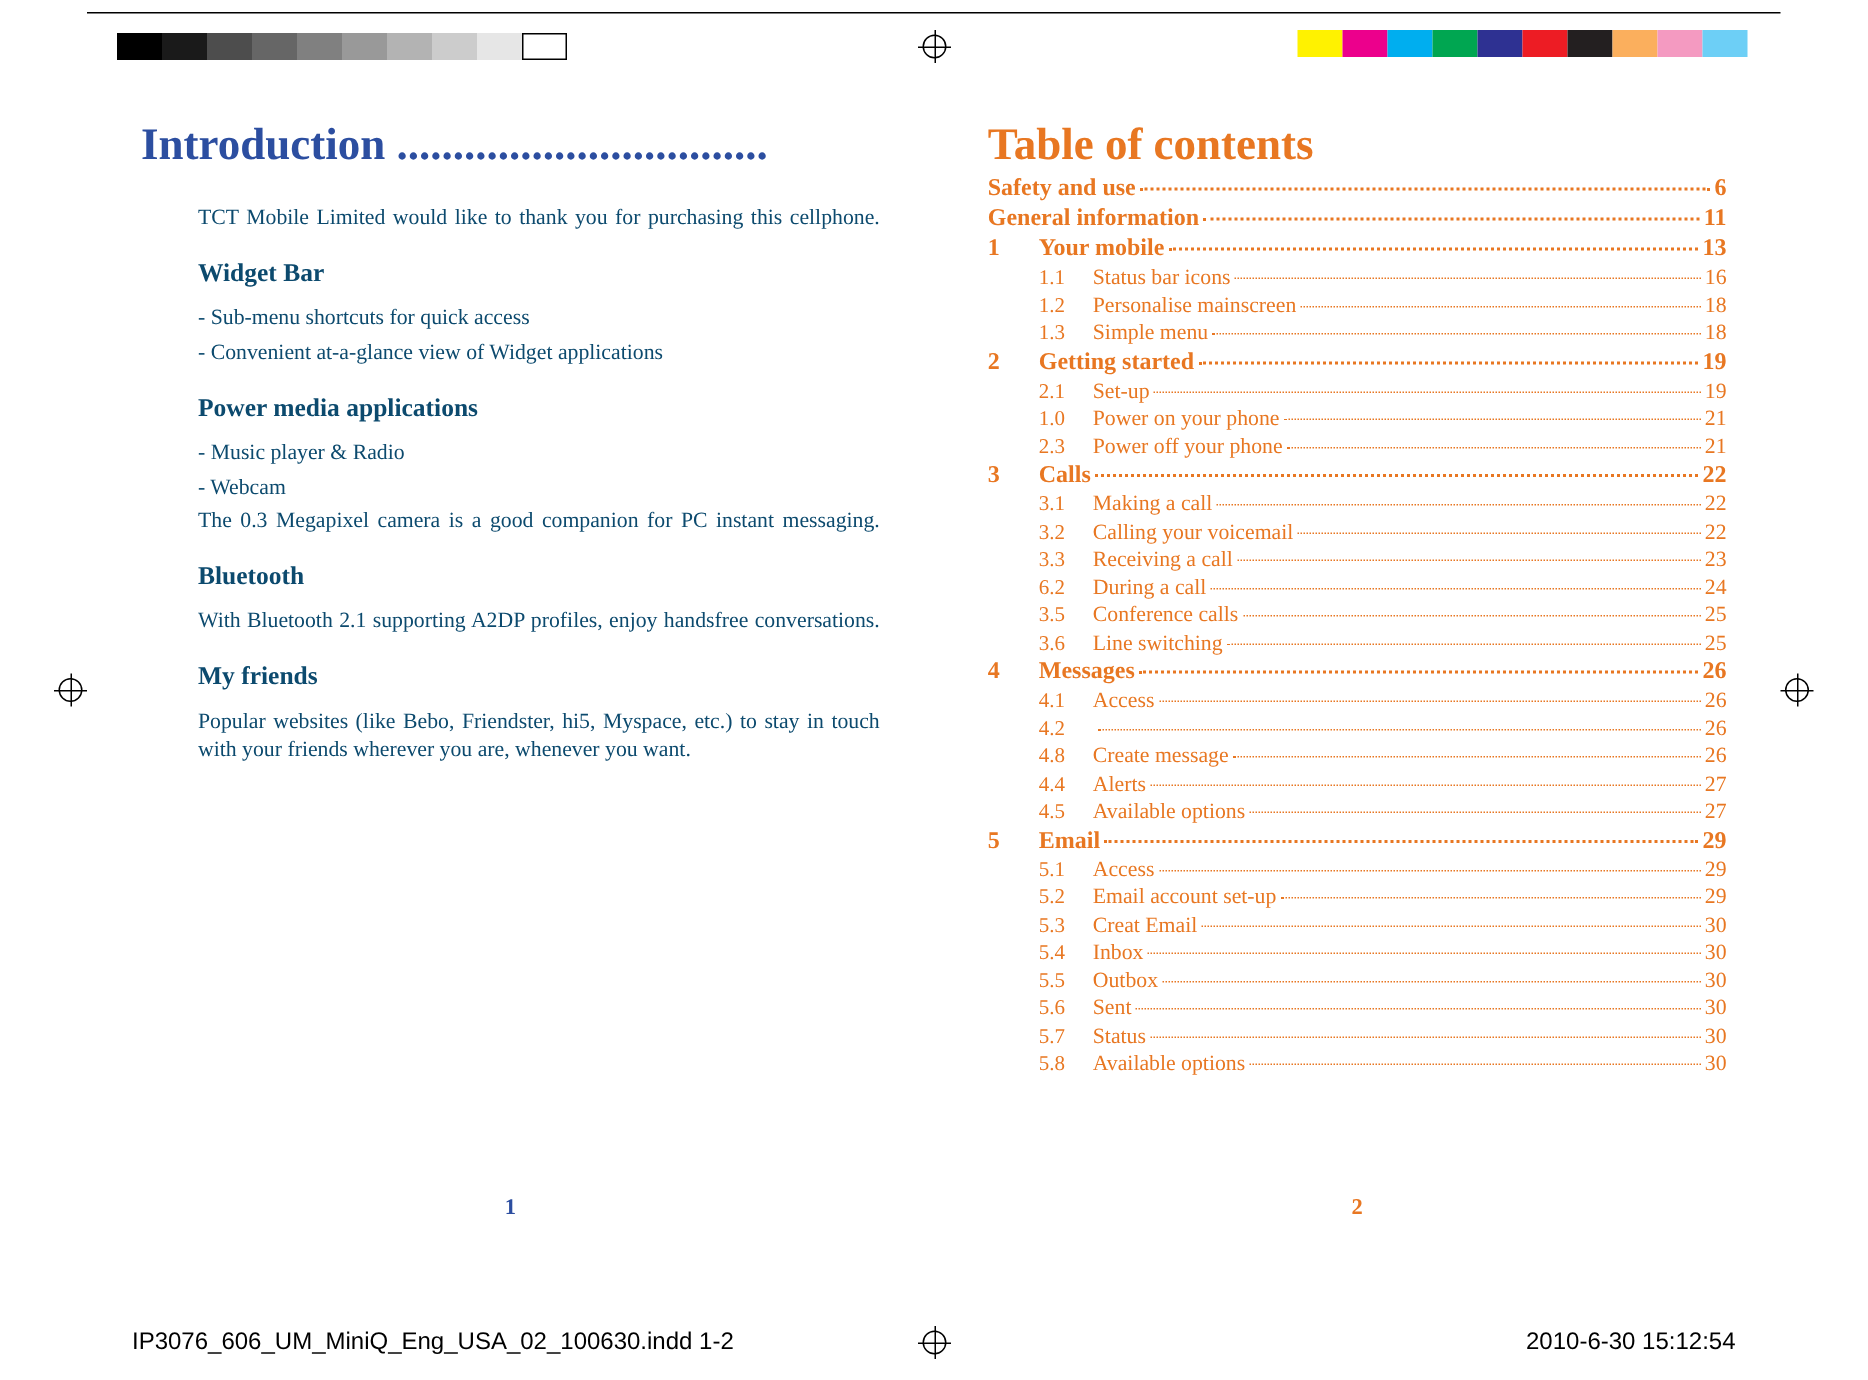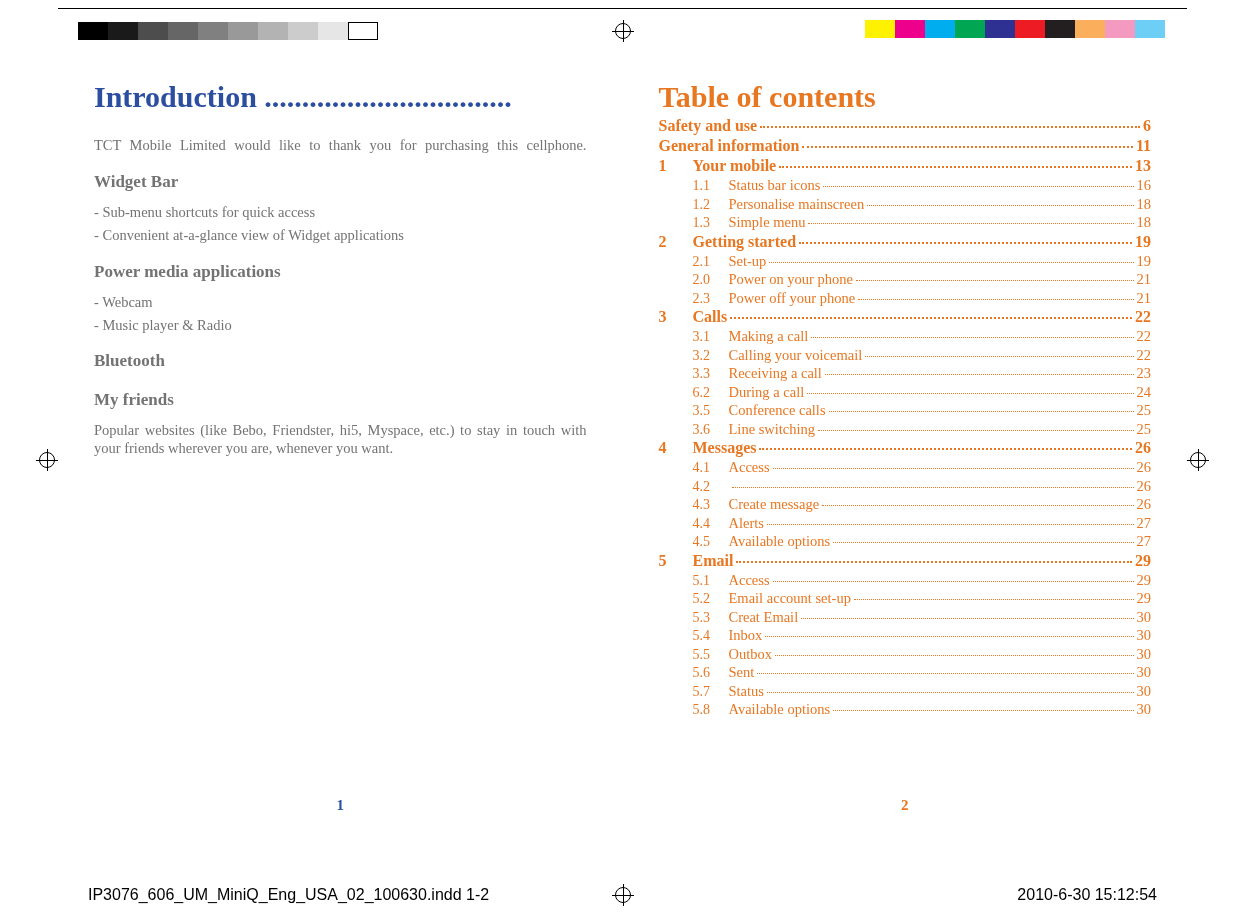--- a/index.html
+++ b/index.html
@@ -94,23 +94,24 @@
   
   .h1-intro {
     color: #2c4ea0;
     font-size: 30px;
     font-weight: bold;
     margin-bottom: 22px;
     white-space: nowrap;
     overflow: hidden;
   }
   .intro-body {
-    color: #737373;
+    color: #0c4a6e;
     font-size: 14.5px;
     line-height: 1.3;
+    margin-left: 38px;
   }
   .intro-body p { margin-bottom: 8px; text-align: justify; }
   .intro-body .justify { text-align: justify; text-align-last: justify; }
   .intro-body h3 {
     font-size: 17px;
     font-weight: bold;
     margin-top: 16px;
     margin-bottom: 10px;
   }
   .intro-body .bullet { margin-bottom: 4px; }
@@ -218,24 +219,26 @@
   <div class="page left">
     <div class="h1-intro">Introduction .................................</div>
     <div class="intro-body">
       <p class="justify">TCT Mobile Limited would like to thank you for purchasing this cellphone.</p>
 
       <h3>Widget Bar</h3>
       <p class="bullet">- Sub-menu shortcuts for quick access</p>
       <p class="bullet">- Convenient at-a-glance view of Widget applications</p>
 
       <h3>Power media applications</h3>
+      <p class="bullet">- Music player &amp; Radio</p>
       <p class="bullet">- Webcam</p>
-      <p class="bullet">- Music player &amp; Radio</p>
+      <p class="justify">The 0.3 Megapixel camera is a good companion for PC instant messaging.</p>
 
       <h3>Bluetooth</h3>
+      <p class="justify">With Bluetooth 2.1 supporting A2DP profiles, enjoy handsfree conversations.</p>
 
       <h3>My friends</h3>
       <p>Popular websites (like Bebo, Friendster, hi5, Myspace, etc.) to stay in touch with your friends wherever you are, whenever you want.</p>
     </div>
     <div class="page-num">1</div>
   </div>
 
   <div class="page right">
     <div class="h1-toc">Table of contents</div>
     <div class="toc-body" id="toc-body">
@@ -281,21 +284,21 @@
           <span class="dots"></span>
           <span class="pg">19</span>
         </div>
         <div class="toc-row sub">
           <span class="num">2.1</span>
           <span class="label">Set-up</span>
           <span class="dots"></span>
           <span class="pg">19</span>
         </div>
         <div class="toc-row sub">
-          <span class="num">2.0</span>
+          <span class="num">1.0</span>
           <span class="label">Power on your phone</span>
           <span class="dots"></span>
           <span class="pg">21</span>
         </div>
         <div class="toc-row sub">
           <span class="num">2.3</span>
           <span class="label">Power off your phone</span>
           <span class="dots"></span>
           <span class="pg">21</span>
         </div>
@@ -352,21 +355,21 @@
           <span class="label">Access</span>
           <span class="dots"></span>
           <span class="pg">26</span>
         </div>
         <div class="toc-row sub">
           <span class="num">4.2</span>
           <span class="dots"></span>
           <span class="pg">26</span>
         </div>
         <div class="toc-row sub">
-          <span class="num">4.3</span>
+          <span class="num">4.8</span>
           <span class="label">Create message</span>
           <span class="dots"></span>
           <span class="pg">26</span>
         </div>
         <div class="toc-row sub">
           <span class="num">4.4</span>
           <span class="label">Alerts</span>
           <span class="dots"></span>
           <span class="pg">27</span>
         </div>

